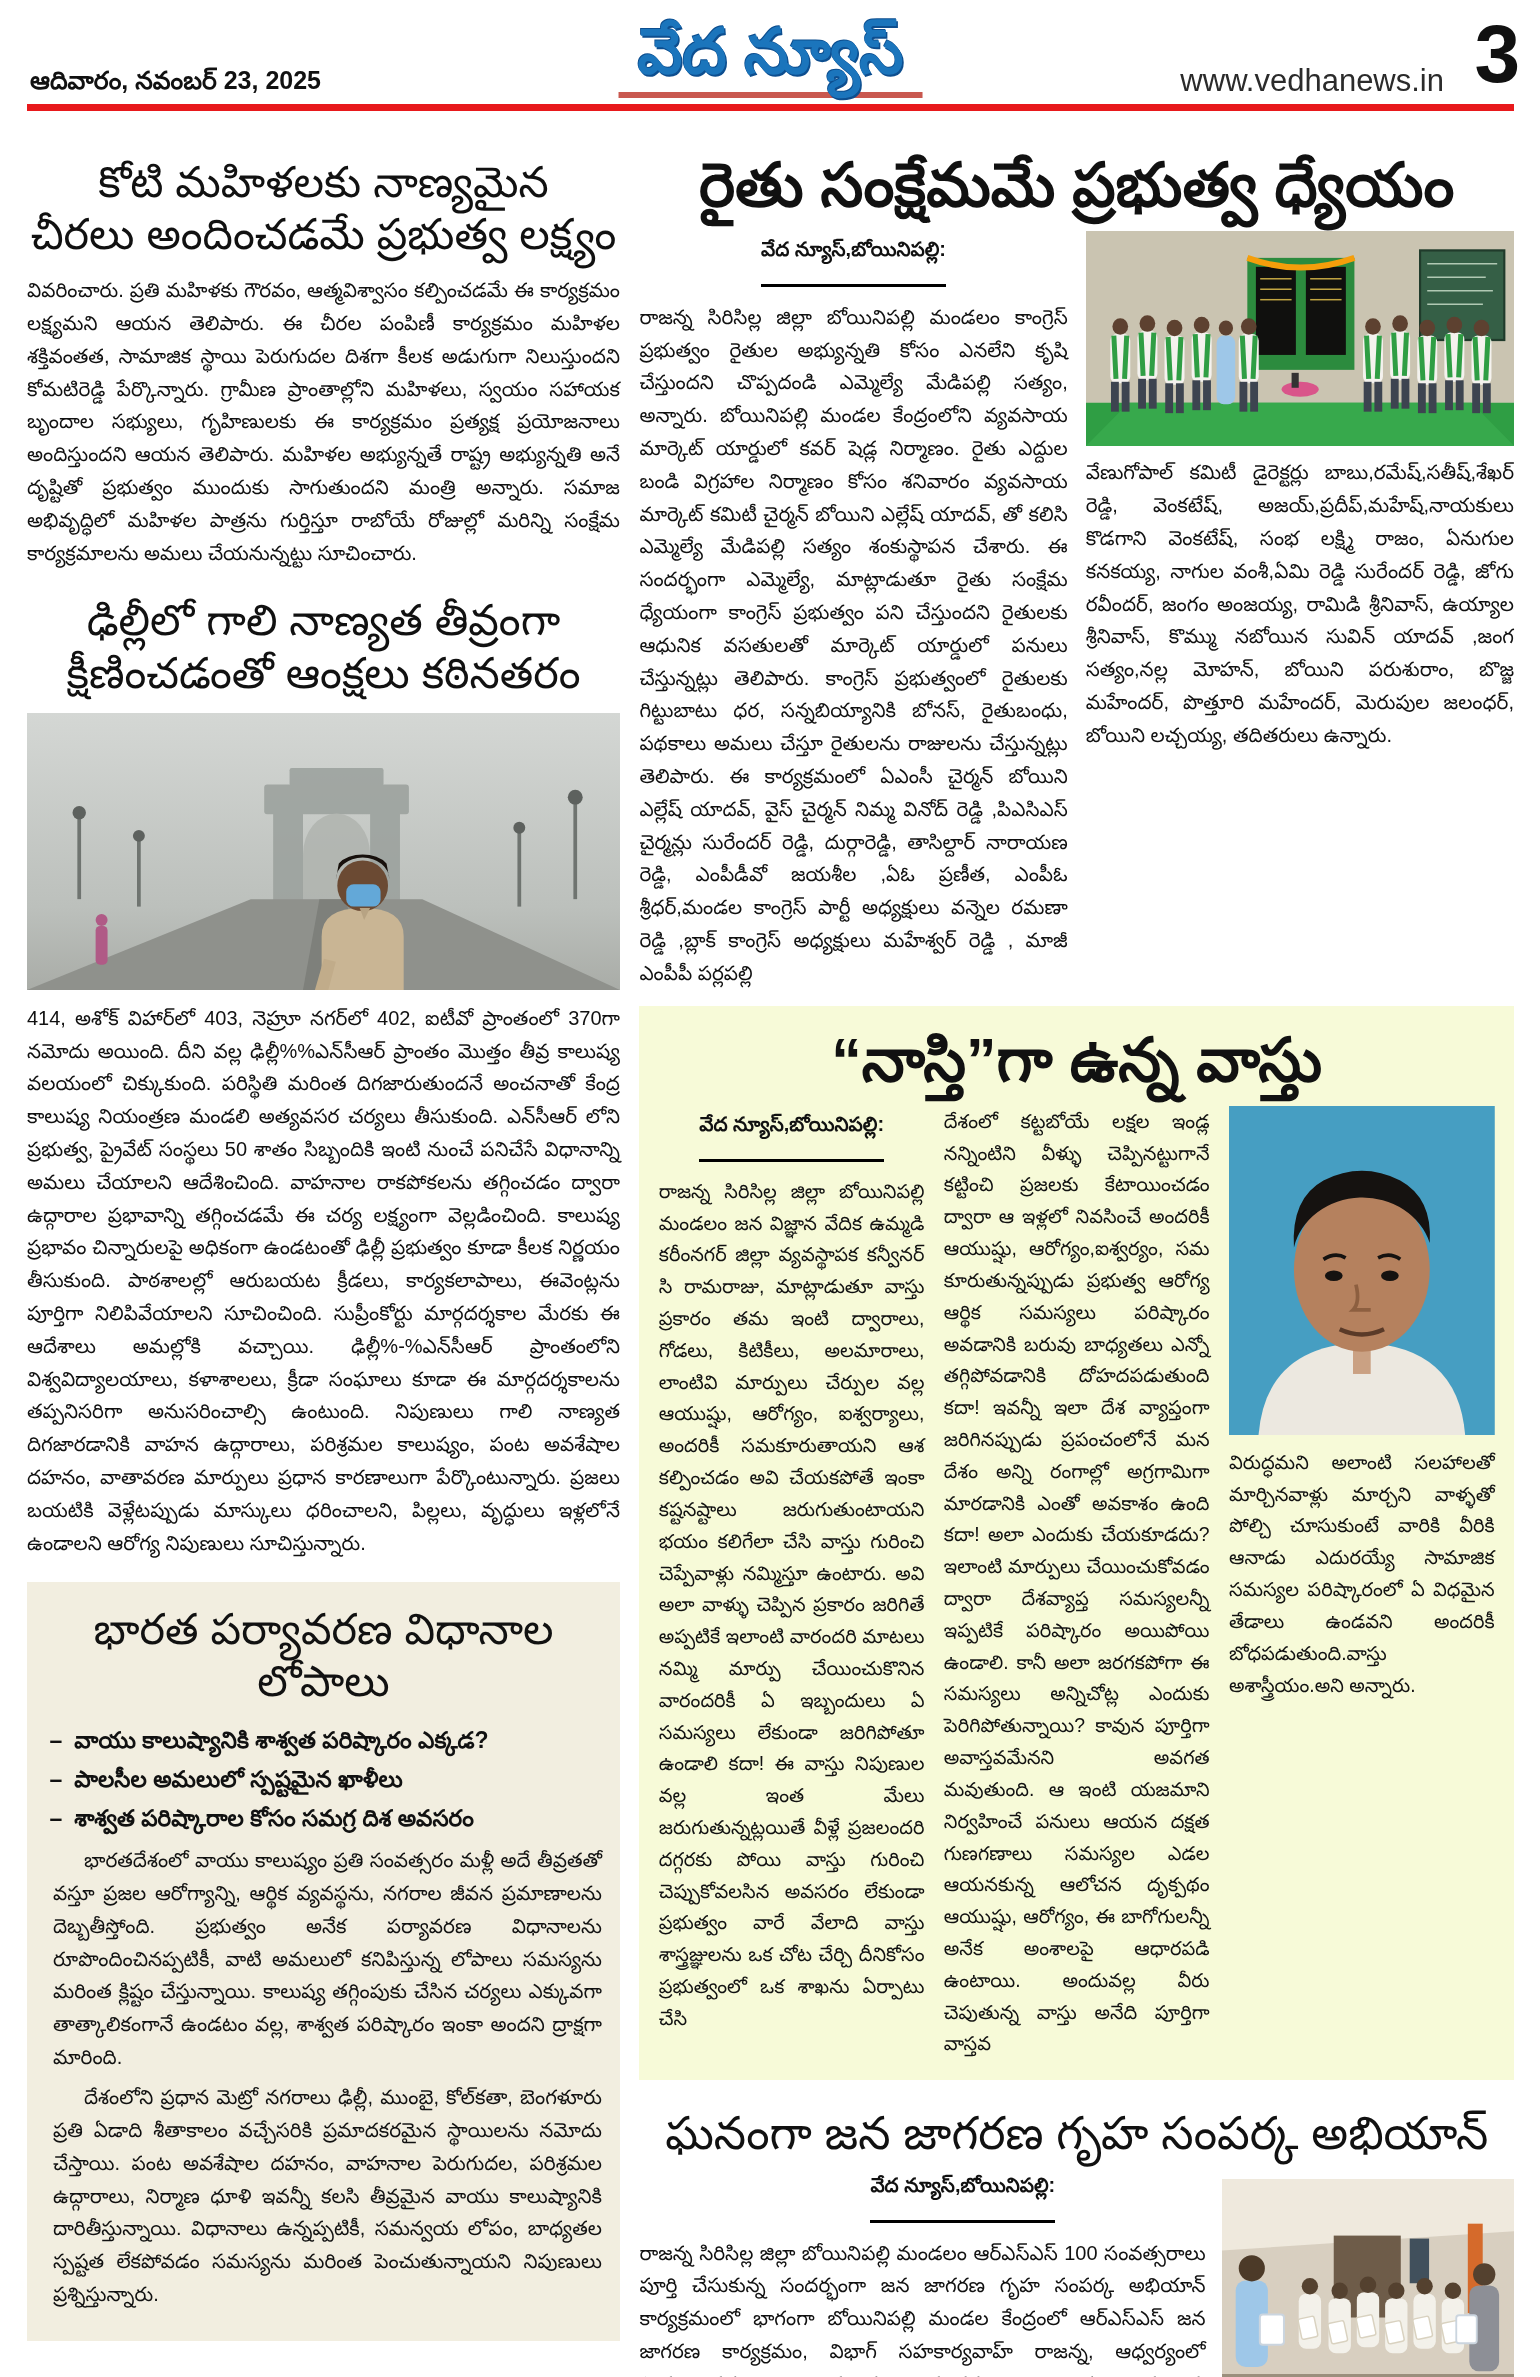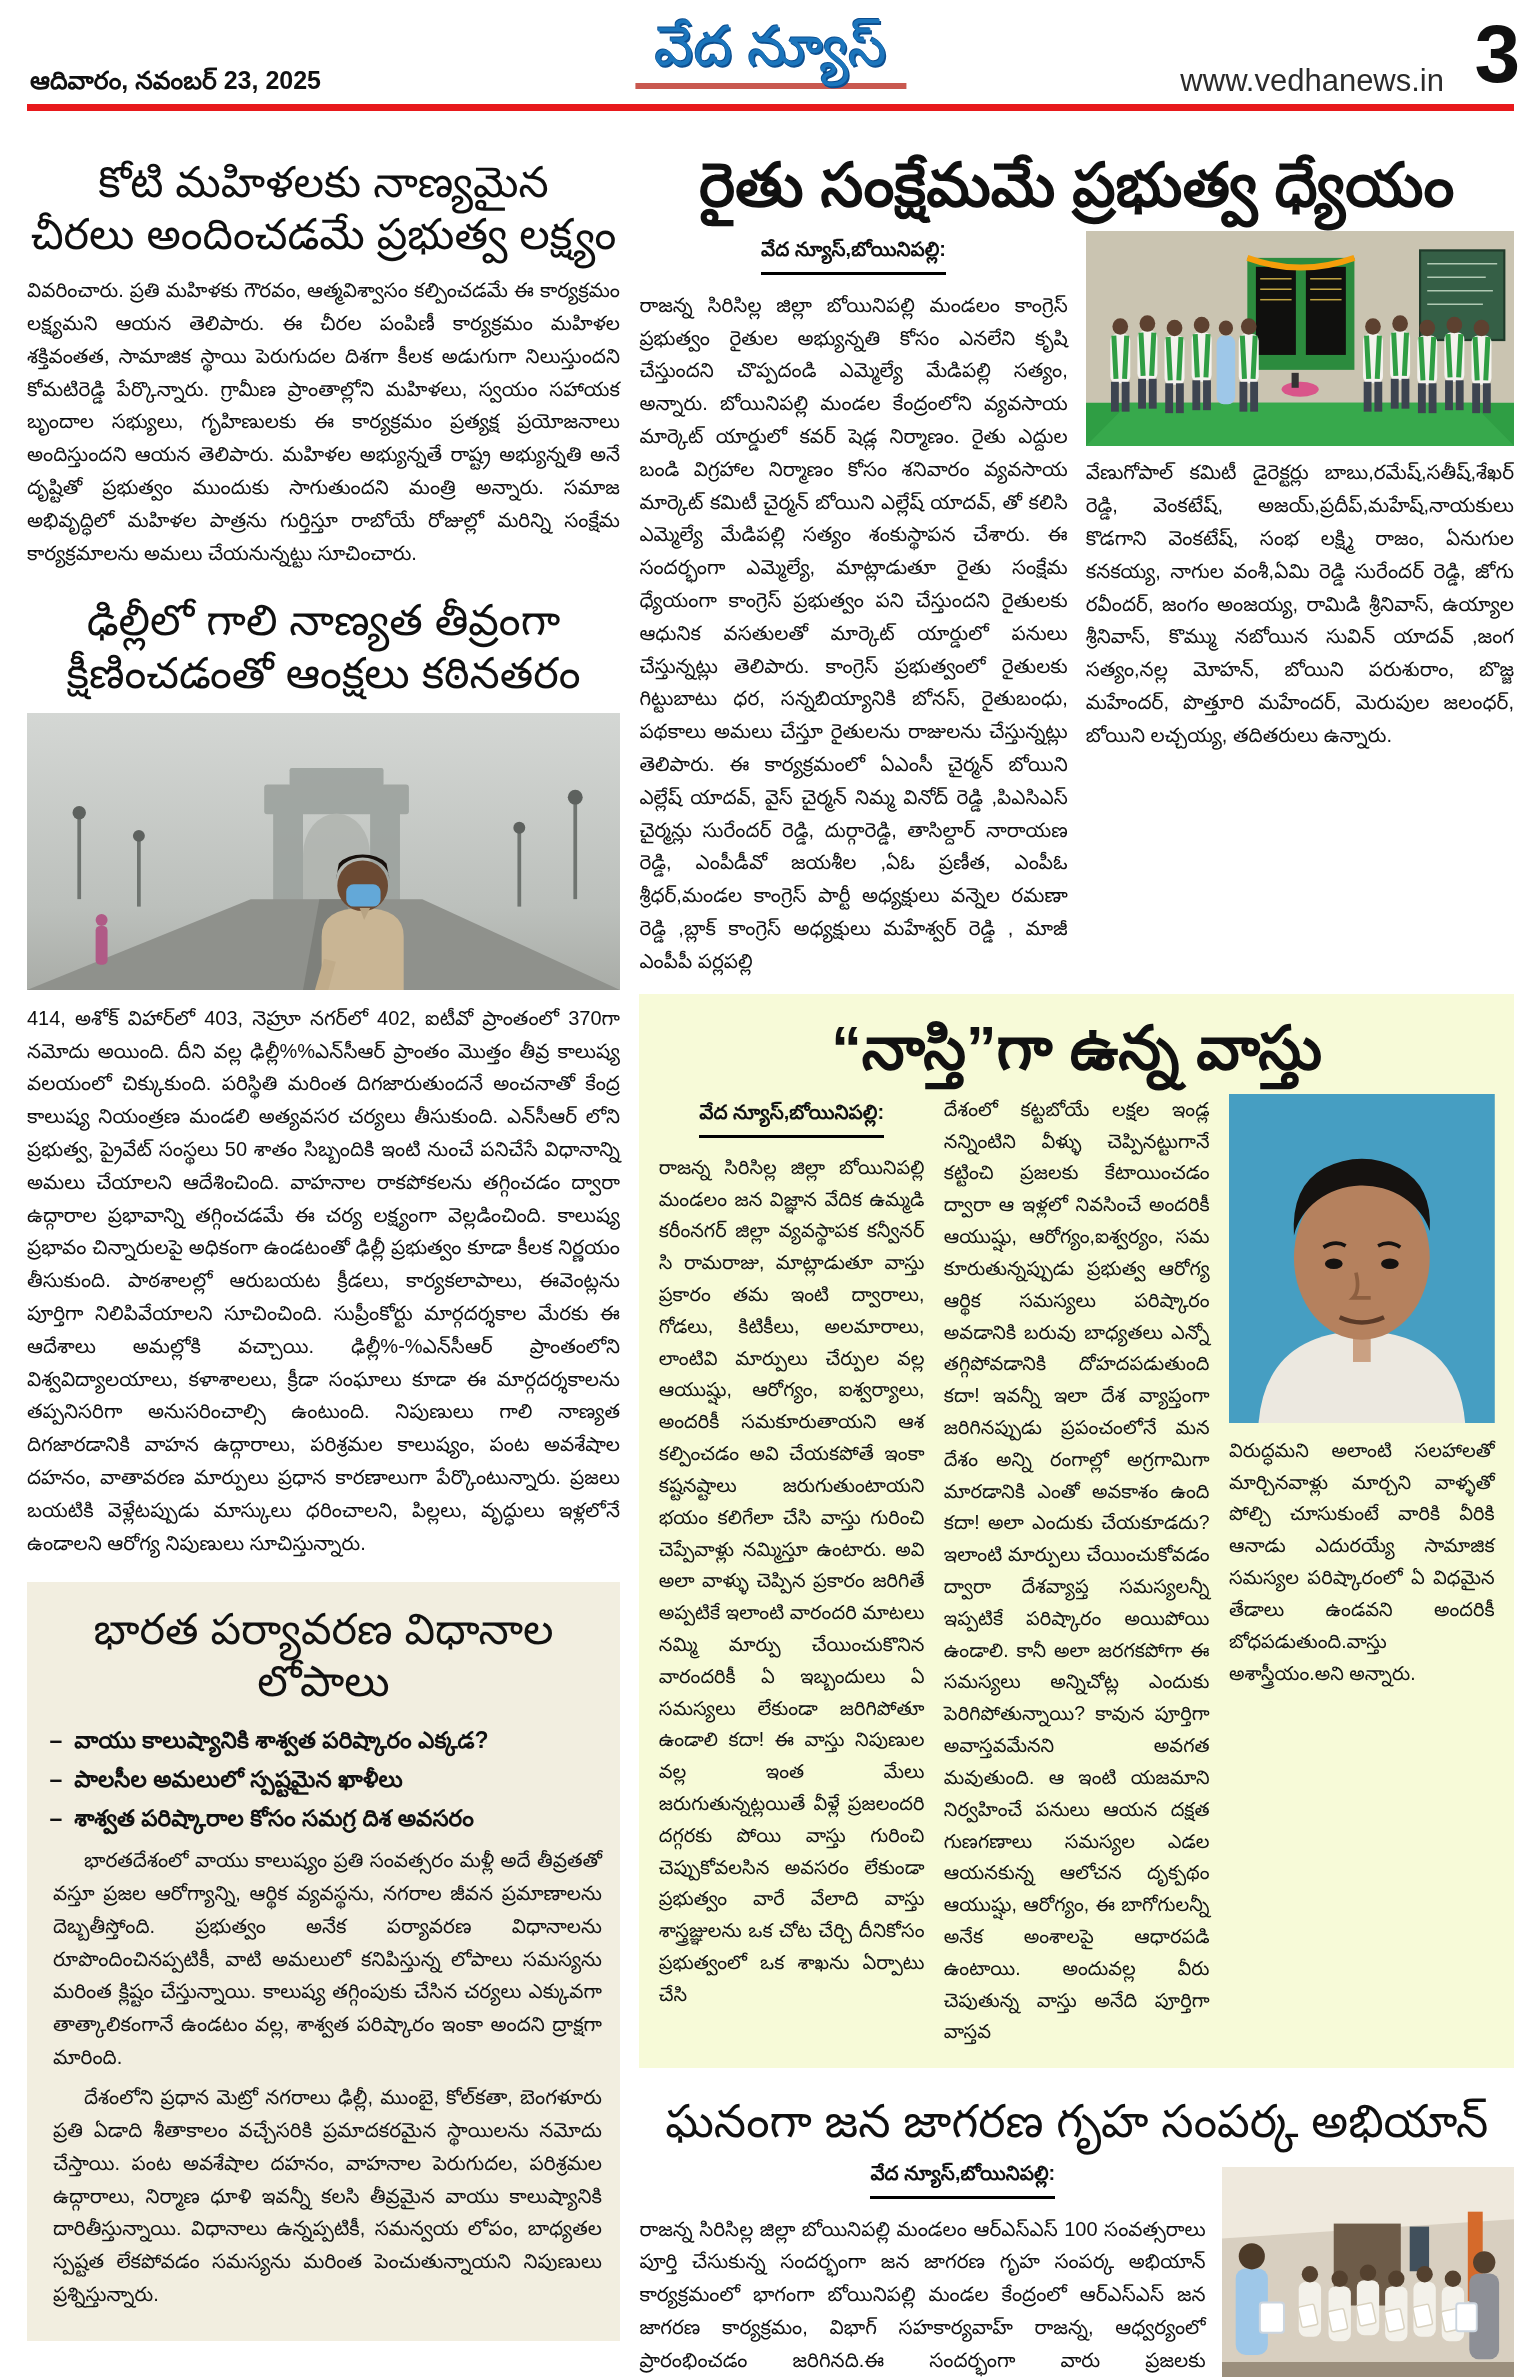--- a/index.html
+++ b/index.html
@@ -16,34 +16,34 @@
   .page{width:1541px;min-height:2377px;margin:0 auto;background:#fff;position:relative;padding:0 0 6px 0;}
 
   
   .masthead{position:relative;height:125px;padding:0 27px;}
   .masthead .date{position:absolute;left:30px;top:66px;font-size:25px;font-weight:bold;letter-spacing:0;}
   .masthead .site{position:absolute;right:97px;top:63px;font-size:31px;color:#2b2b2b;}
   .masthead .pageno{position:absolute;right:21px;top:13.4px;font-size:82px;font-weight:bold;line-height:1;}
   .masthead .red-rule{position:absolute;left:27px;right:27px;top:104px;height:6.7px;background:var(--accent-red);}
   .masthead .logo-box{position:absolute;left:50%;transform:translateX(-50%);top:13.4px;background:#fff;
         padding:4.5px 19.4px 7.5px 19.4px;border-bottom:6px solid #c9584f;}
-  .masthead .logo{font-size:55px;font-weight:400;color:var(--logo-blue);line-height:1.05;
+  .masthead .logo{font-size:63px;font-weight:700;color:var(--logo-blue);line-height:1.05;
         text-shadow:1.5px 1.5px 0 #0d4e8f, -0.7px -0.7px 0 #0d4e8f;}
 
   
   .main{display:flex;gap:19.4px;padding:6px 27px 0 27px;}
   .col-left{width:593px;flex:none;}
   .col-right{flex:1;min-width:0;}
 
   .headline-l{font-size:43px;font-weight:400;text-align:center;line-height:1.22;margin:25px 0 13.4px 0;}
   .headline-xl{font-size:61px;font-weight:900;text-align:center;line-height:1.15;margin:19.4px 0 10.4px 0;}
   .body-text{font-size:20px;line-height:1.64;text-align:justify;}
   .body-text.indent{text-indent:31px;margin-left:8px;}
   .byline{display:block;text-align:center;margin:7.5px auto 13.4px auto;}
-  .byline span{display:inline-block;font-size:20px;font-weight:bold;border-bottom:3px solid #000;padding-bottom:6px;}
+  .byline span{display:inline-block;font-size:20px;font-weight:bold;border-bottom:3px solid #000;padding-bottom:18px;}
 
   .photo{display:block;width:100%;}
   .photo svg{display:block;width:100%;height:100%;}
 
   
   .beige-box{background:var(--beige-box);padding:19.4px 18px 22.4px 18px;margin-top:22.4px;}
   .beige-box .bullets{margin:13.4px 4.5px 6px 4.5px;}
   .bullet{display:flex;gap:12px;font-size:23px;font-weight:bold;line-height:1.7;}
   .bullet::before{content:"–";font-weight:900;}
   .beige-box p{margin:0 0 7.5px 0;}

